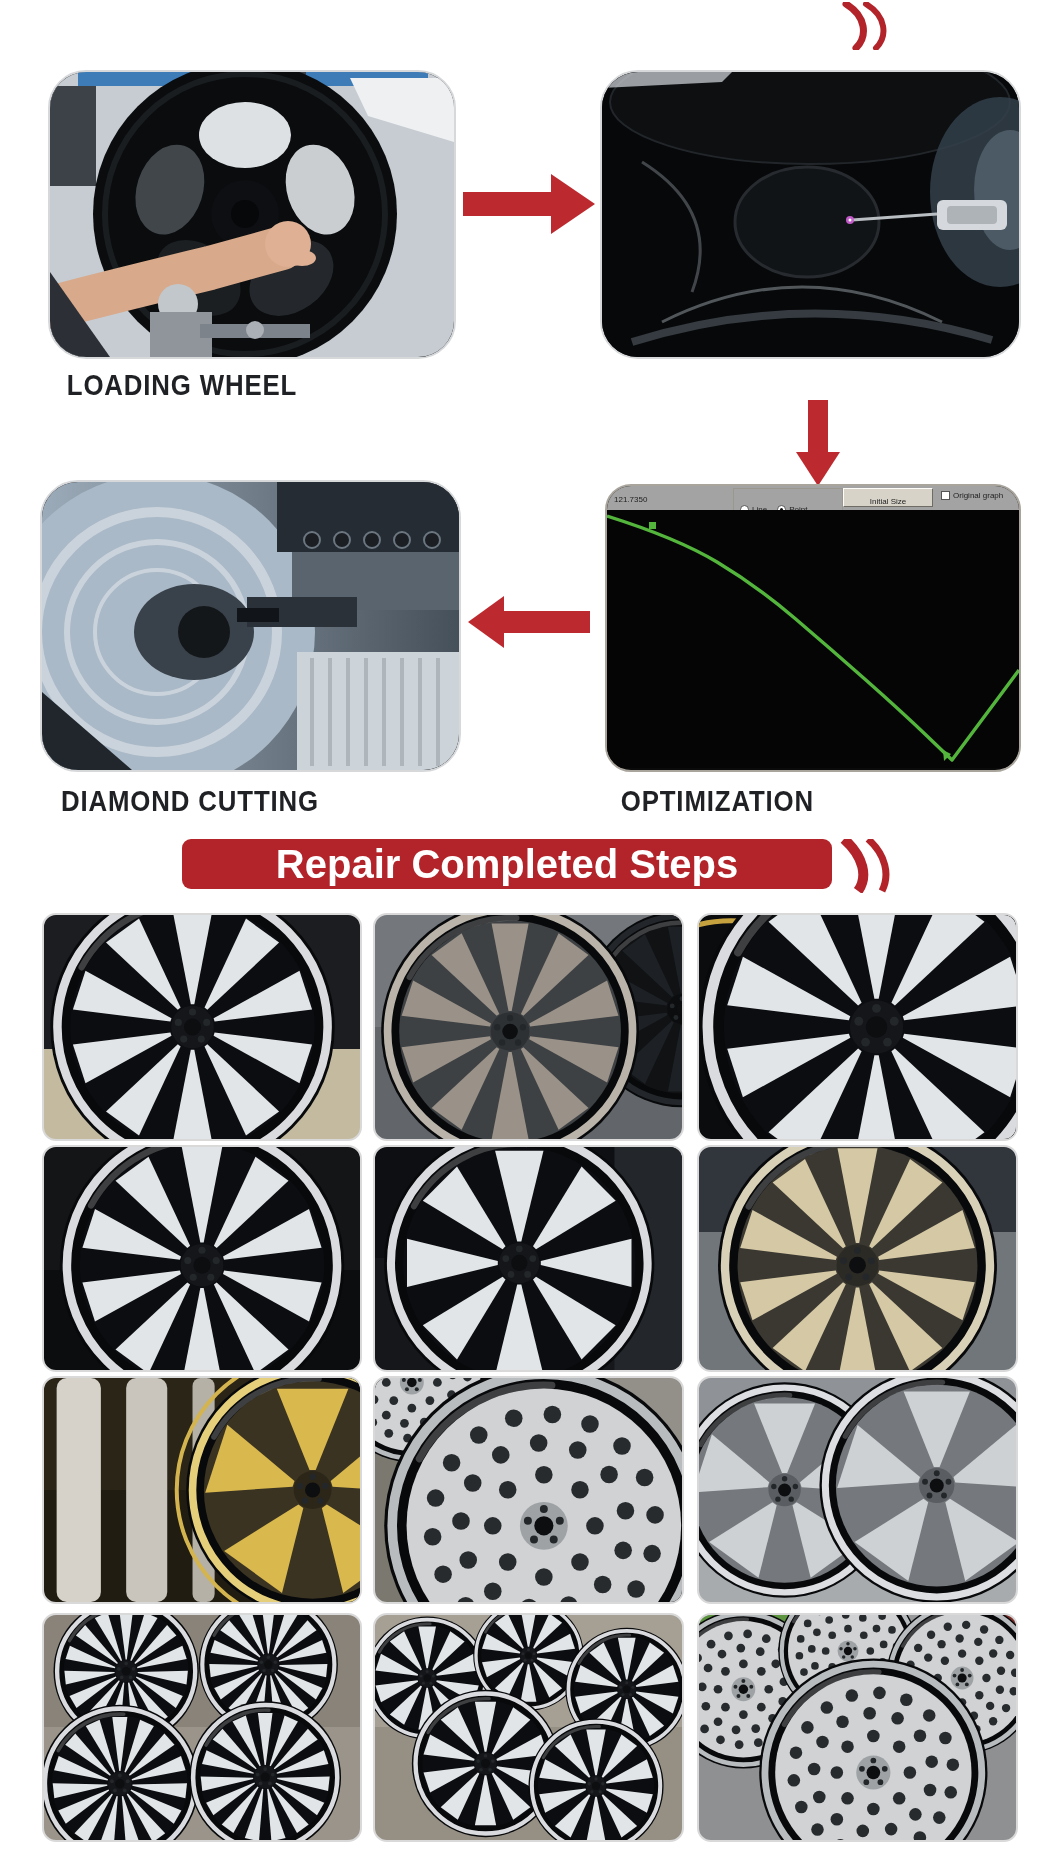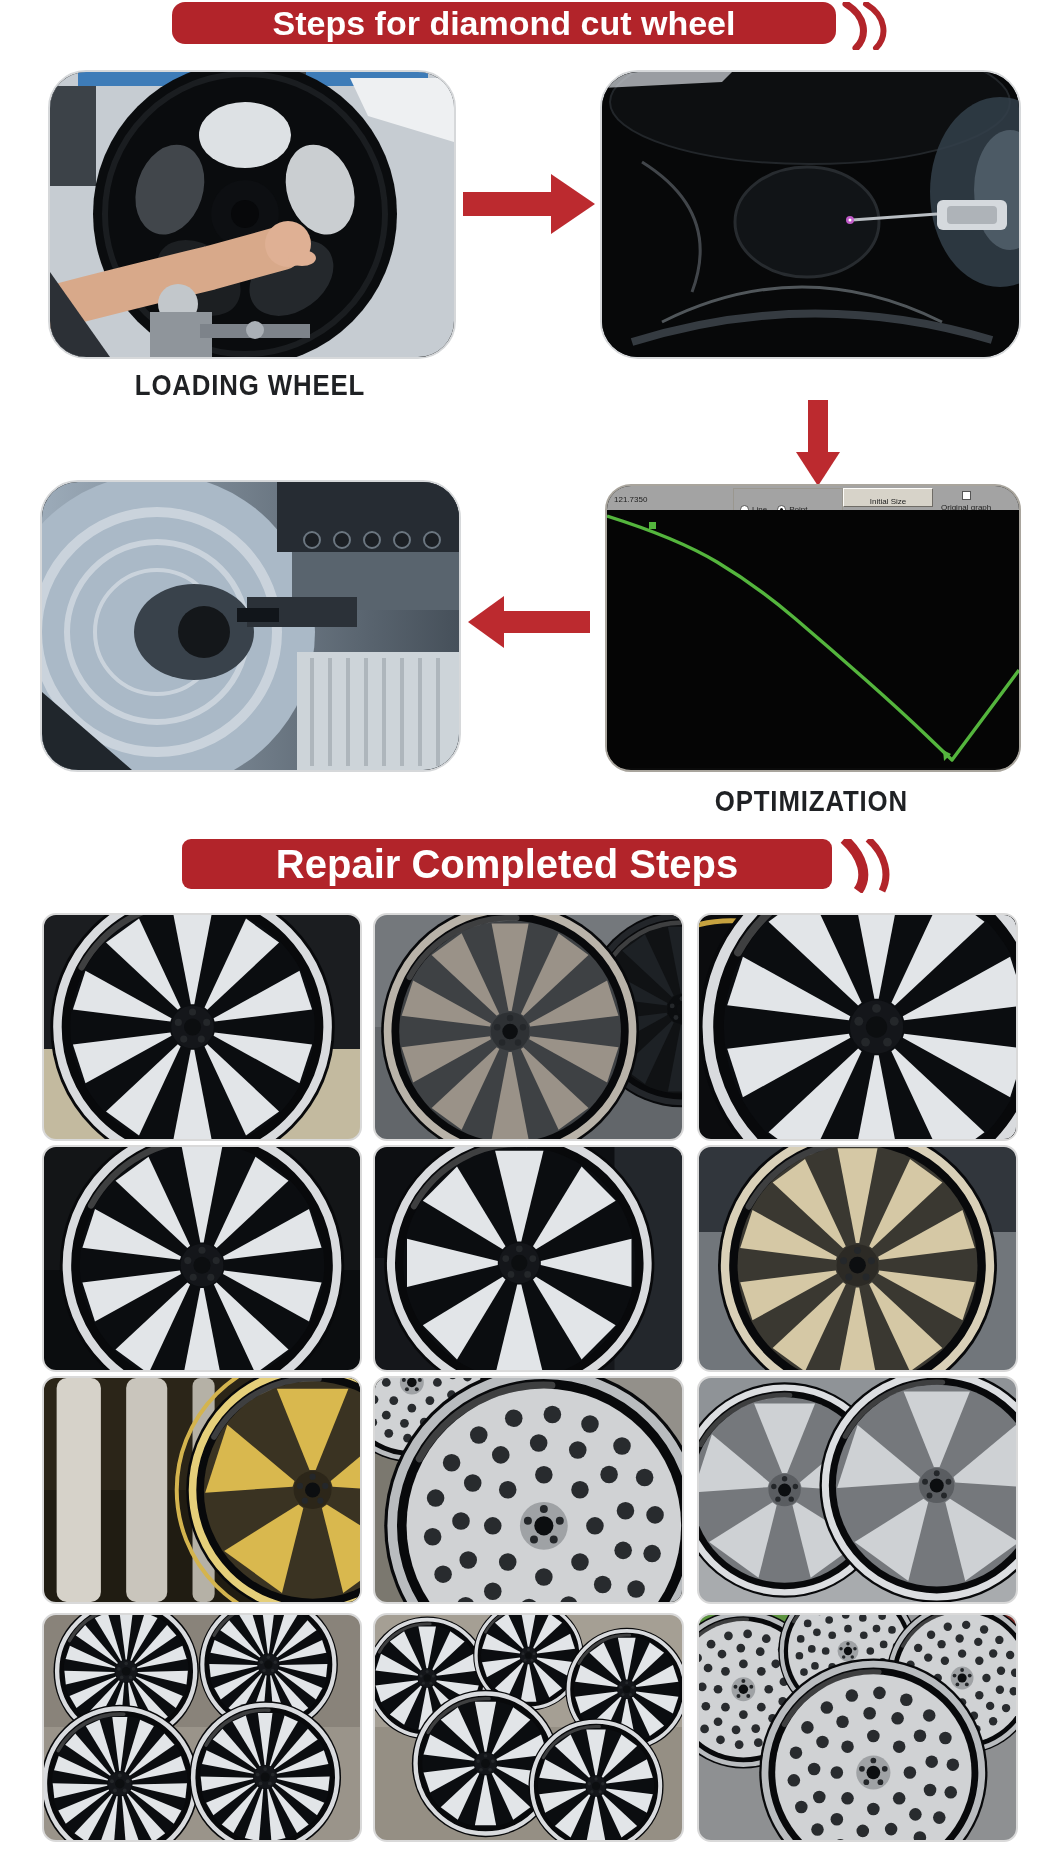--- a/index.html
+++ b/index.html
@@ -17,21 +17,21 @@
   #photo-loading{left:48px;top:70px;width:404px;height:285px;}
   #photo-detection{left:600px;top:70px;width:417px;height:285px;}
   #photo-cutting{left:40px;top:480px;width:417px;height:288px;}
   #photo-opt{left:605px;top:484px;width:412px;height:284px;border-radius:26px;
              border:2px solid #a9a59d;background:#0a0a0a;}
   .photo svg{display:block;width:100%;height:100%;}
   .arrow{position:absolute;}
   #arrow-right{left:463px;top:172px;}
   #arrow-down{left:794px;top:400px;}
   #arrow-left{left:468px;top:594px;}
-  .step-label{position:absolute;text-align:center;font-weight:bold;font-size:30px;
+  .step-label{position:absolute;text-align:left;font-weight:bold;font-size:30px;
               color:#1f2124;letter-spacing:1px;white-space:nowrap;}
   .step-label .cond{display:inline-block;transform:scaleX(0.86);transform-origin:center;}
   #label-loading{left:48px;width:404px;top:368px;}
   #label-detection{left:600px;width:417px;top:368px;}
   #label-cutting{left:40px;width:417px;top:784px;}
   #label-opt{left:605px;width:412px;top:784px;}
   
   .opt-toolbar{position:absolute;left:0;top:0;right:0;height:24px;background:#a3a3a3;
                border-bottom:1px solid #96938c;font-size:8px;color:#222;}
   .opt-readout{position:absolute;left:7px;top:9px;}
@@ -39,35 +39,32 @@
              display:flex;align-items:center;padding:12px 6px;gap:10px;}
   .opt-radio{display:flex;align-items:center;}
   .rb{width:7px;height:7px;border-radius:50%;background:#fff;border:1px solid #555;
       display:inline-block;margin-right:3px;position:relative;}
   .rb.sel::after{content:"";position:absolute;left:2px;top:2px;width:3px;height:3px;
       border-radius:50%;background:#111;}
   .opt-btn{position:absolute;left:236px;top:2px;width:88px;height:17px;background:#d7d3c9;
            border-top:1px solid #fdfcf9;border-left:1px solid #fdfcf9;
            border-right:1px solid #6f6c66;border-bottom:1px solid #6f6c66;
            display:flex;align-items:flex-end;justify-content:center;}
-  .opt-check{position:absolute;left:334px;top:5px;display:flex;align-items:center;gap:3px;flex-direction:column;}
+  .opt-check{position:absolute;left:334px;top:5px;display:flex;align-items:center;gap:3px;}
   .cb{width:7px;height:7px;background:#fff;border:1px solid #555;display:inline-block;}
   #opt-canvas{position:absolute;left:0;top:24px;width:412px;height:258px;}
   
   .cell{position:absolute;overflow:hidden;border-radius:14px;border:2px solid #d9d9d9;}
   .cell svg{display:block;width:100%;height:100%;}
 </style>
 </head>
 <body>
 
 <div id="page">
 
-  <div class="banner" id="banner-top" style="background: rgb(178, 36, 42);">
-    <span>Steps for diamond cut wheel</span>
-  </div>
   <svg class="swoosh" id="swoosh-top" width="54" height="48" viewBox="0 0 54 48">
     <path class="red-swoosh" d="M8,2 C28,14 30,34 18,46" fill="none" stroke-width="7" stroke-linecap="round" stroke="#b2242a"></path>
     <path class="red-swoosh" d="M28,2 C48,14 50,34 38,46" fill="none" stroke-width="6" stroke-linecap="round" stroke="#b2242a"></path>
   </svg>
 
   <div class="photo r38" id="photo-loading">
     <svg id="svg-loading" viewBox="0 0 404 285">
         <rect x="0" y="0" width="404" height="285" fill="#c6ccd2"></rect>
         <rect x="28" y="0" width="350" height="14" fill="#3e7cb8"></rect>
         <polygon points="300,6 404,6 404,70 318,44" fill="#eef0f2"></polygon>
@@ -190,20 +187,23 @@
       </div>
     </div>
     <svg id="opt-canvas" viewBox="0 0 412 258" preserveAspectRatio="none">
         <rect x="0" y="0" width="412" height="258" fill="#050505"></rect>
         <path d="M0,6 Q70,28 110,52 Q150,76 187.5,108 Q225,140 260,171 Q295,202 320,226 L345,250 L412,160" fill="none" stroke="#54b53d" stroke-width="3.4" stroke-linejoin="round"></path>
         <rect x="42" y="12" width="7" height="7" fill="#54b53d"></rect>
         <polygon points="336,240 344,244 337,251" fill="#54b53d"></polygon>
       </svg>
   </div>
 
+  <div class="step-label" id="label-cutting">
+    <span class="cond">DIAMOND CUTTING</span>
+  </div>
   <div class="step-label" id="label-opt">
     <span class="cond">OPTIMIZATION</span>
   </div>
 
   <div class="banner" id="banner-bottom" style="background: rgb(178, 36, 42);">
     <span>Repair Completed Steps</span>
   </div>
   <svg class="swoosh" id="swoosh-bottom" width="56" height="54" viewBox="0 0 56 54">
     <path class="red-swoosh" d="M10,0 C30,18 34,38 24,52" fill="none" stroke-width="10" stroke="#b2242a"></path>
     <path class="red-swoosh" d="M34,0 C52,16 56,36 48,52" fill="none" stroke-width="7" stroke="#b2242a"></path>

